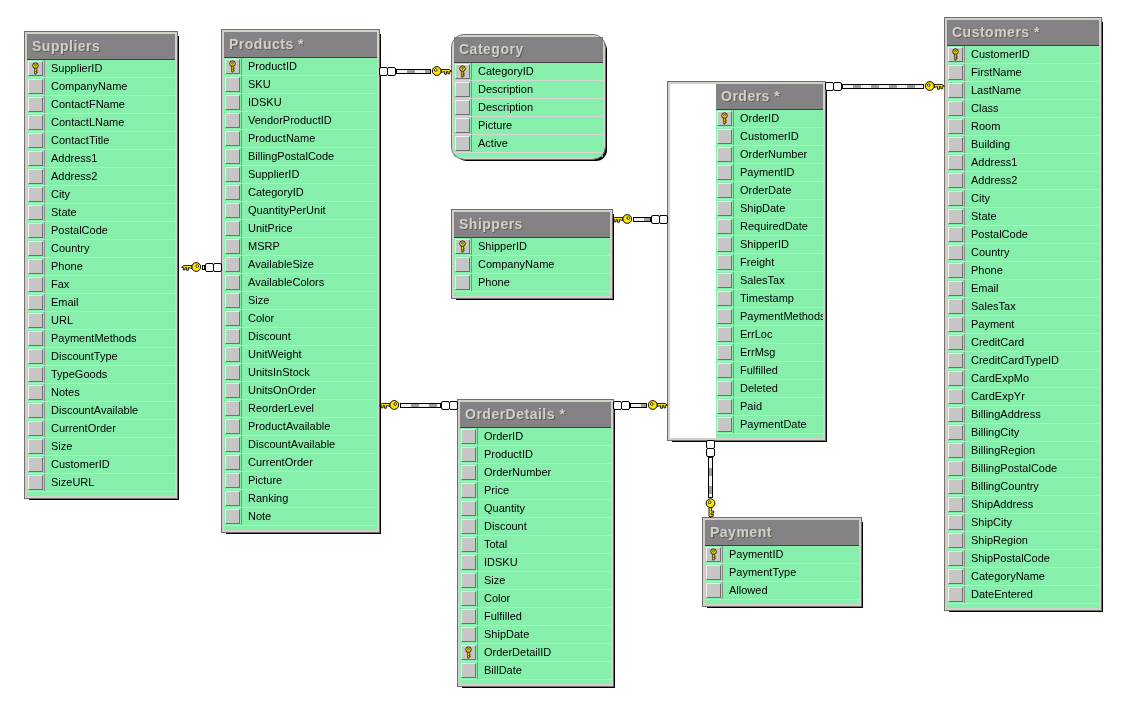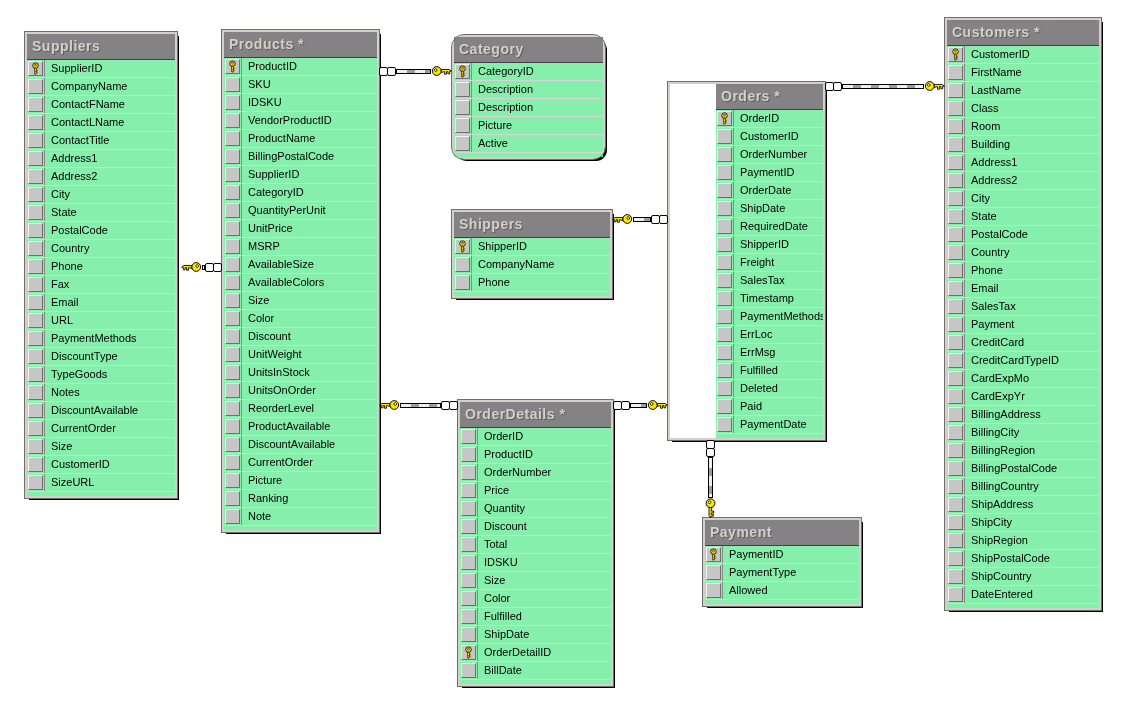--- a/index.html
+++ b/index.html
@@ -621,21 +621,21 @@
         <div class="frow">
           <span class="sel"></span>
           <span class="fname">ShipRegion</span>
         </div>
         <div class="frow">
           <span class="sel"></span>
           <span class="fname">ShipPostalCode</span>
         </div>
         <div class="frow">
           <span class="sel"></span>
-          <span class="fname">ShipCountry</span>
+          <span class="fname">CategoryName</span>
         </div>
         <div class="frow">
           <span class="sel"></span>
           <span class="fname">DateEntered</span>
         </div>
       </div>
     </div>
     <div class="conn-h" style="left: 181px; top: 260px; width: 41px;">
       <span class="keyw">
         <svg width="21" height="12" viewBox="0 0 22 12" xmlns="http://www.w3.org/2000/svg">

